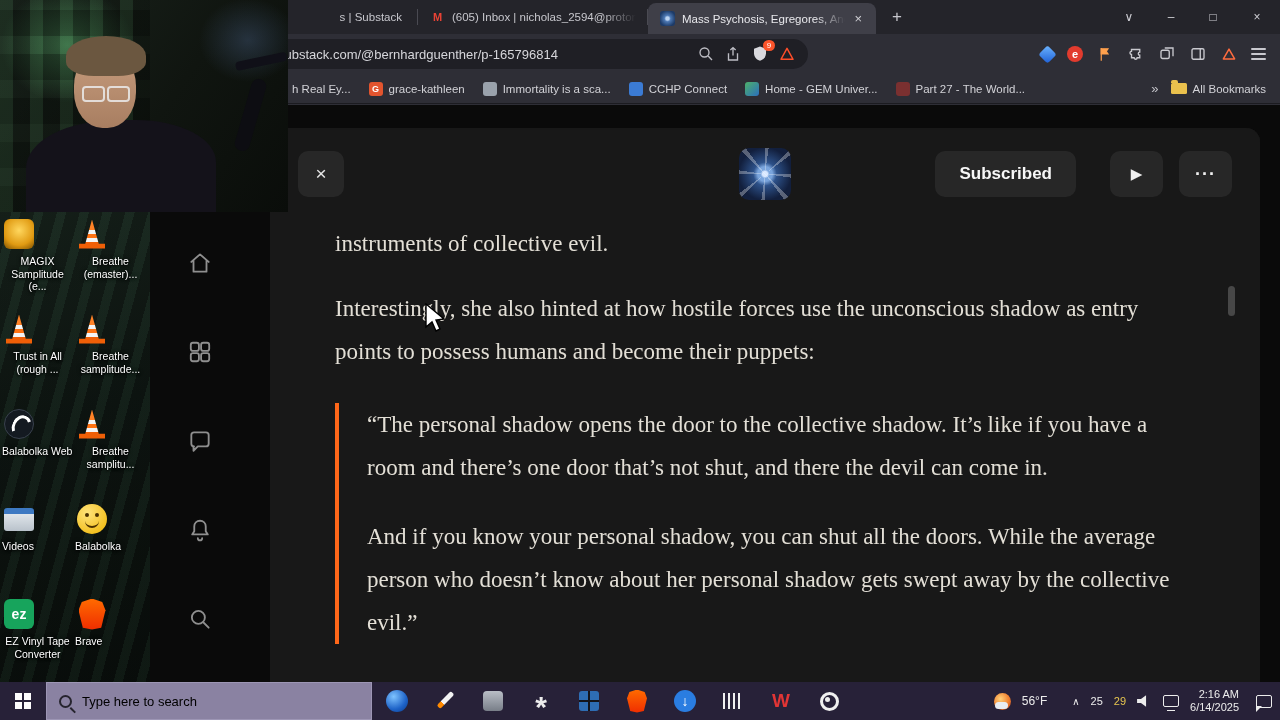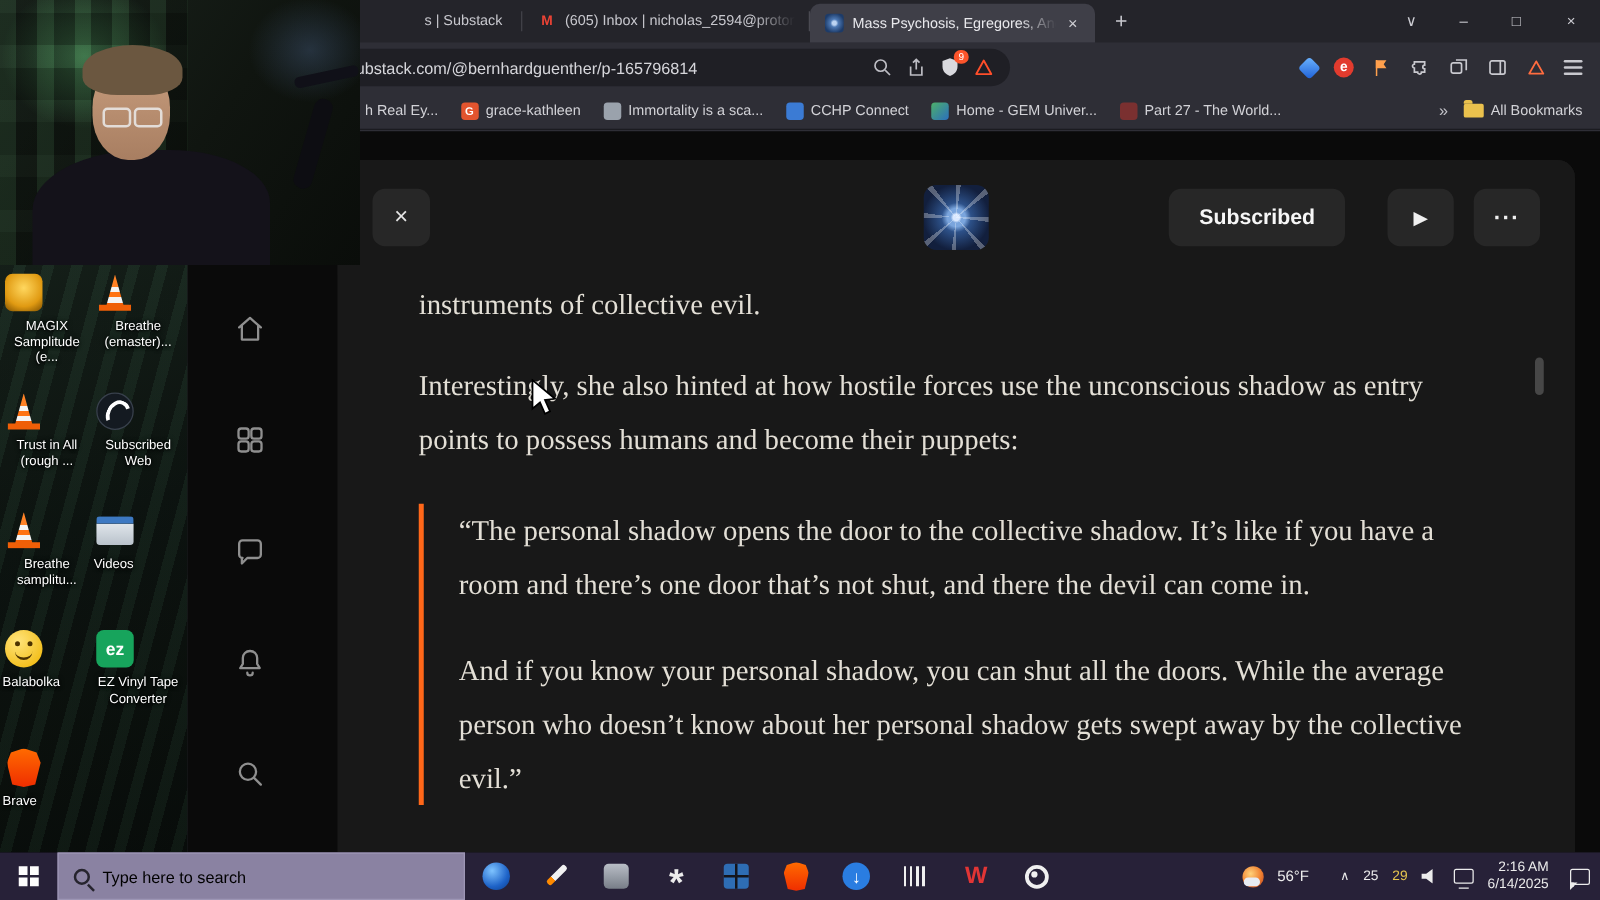--- a/index.html
+++ b/index.html
@@ -196,23 +196,29 @@
       <div class="lbl">Breathe (emaster)...</div>
     </div>
     <div class="dicon">
       <div class="ic">
           <div class="cone"></div>
         </div>
       <div class="lbl">Trust in All (rough ...</div>
     </div>
     <div class="dicon">
       <div class="ic">
+          <div class="cone"></div>
+        </div>
+      <div class="lbl">Breathe samplitude...</div>
+    </div>
+    <div class="dicon">
+      <div class="ic">
           <div class="bt"></div>
         </div>
-      <div class="lbl">Subscribed Web</div>
+      <div class="lbl">Balabolka Web</div>
     </div>
     <div class="dicon">
       <div class="ic">
           <div class="cone"></div>
         </div>
       <div class="lbl">Breathe samplitu...</div>
     </div>
     <div class="dicon">
       <div class="ic">
           <div class="vid"></div>

